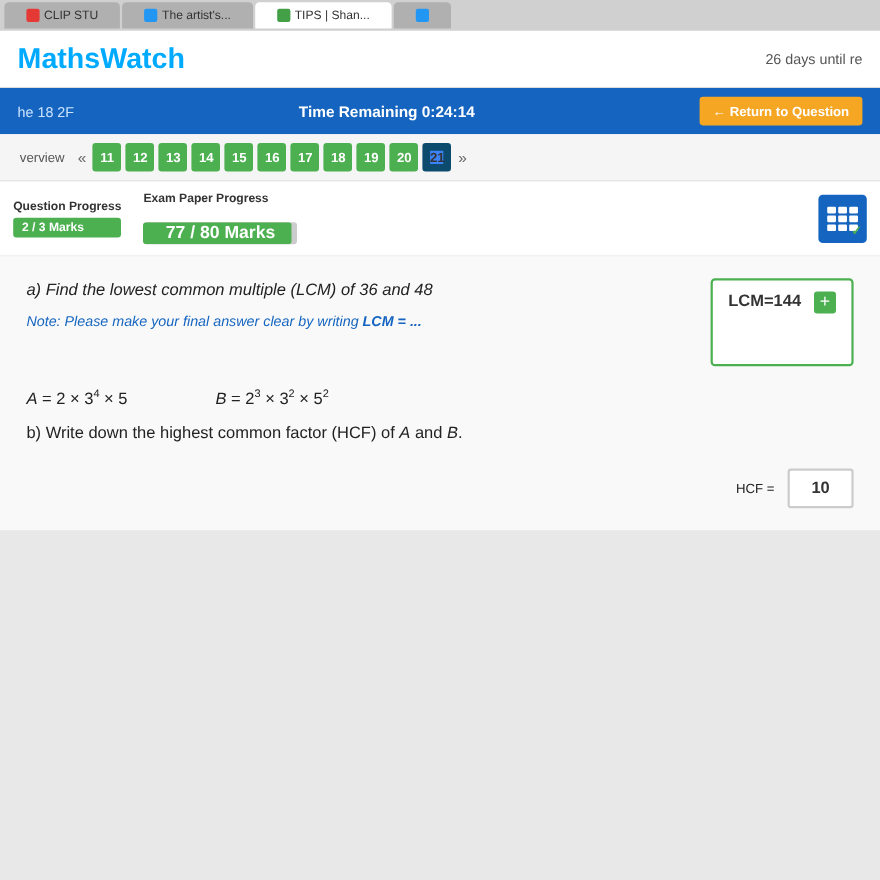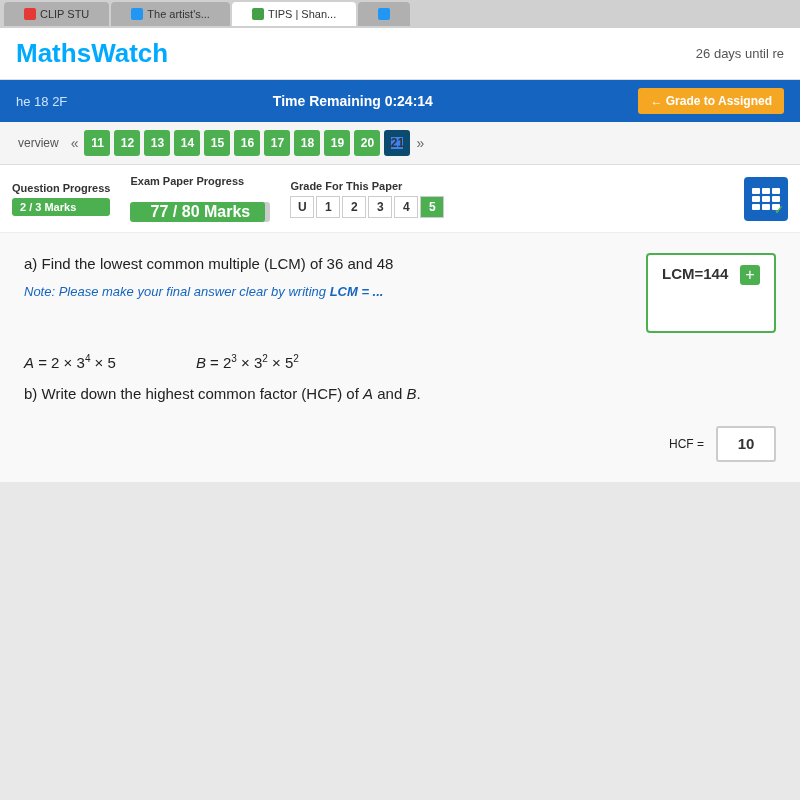--- a/index.html
+++ b/index.html
@@ -272,20 +272,21 @@
     .question-a {
       display: flex;
       align-items: flex-start;
       gap: 20px;
       margin-bottom: 16px;
     }
     .question-text {
       font-size: 15px;
       color: #222;
       line-height: 1.5;
+      font-style: italic;
     }
     .answer-box {
       border: 2px solid #4CAF50;
       background: #fff;
       min-width: 130px;
       min-height: 80px;
       padding: 10px 14px;
       border-radius: 4px;
       display: flex;
       align-items: flex-start;
@@ -394,21 +395,21 @@
 <div class="mw-header">
   <div class="mw-logo">
     <span>Maths</span><span style="color:#00aaff;">Watch</span>
   </div>
   <div class="mw-days">26 days until re</div>
 </div>
 
 <div class="sub-header">
   <div class="sub-header-left">he 18 2F</div>
   <div class="time-remaining">Time Remaining 0:24:14</div>
-  <button class="return-btn">← Grade to Assigned</button>
+  <button class="return-btn">← Return to Question</button>
 </div>
 
 <div class="question-nav">
   <span class="overview-btn">verview</span>
   <span class="q-nav-arrow">«</span>
   <div class="q-num">11</div>
   <div class="q-num">12</div>
   <div class="q-num">13</div>
   <div class="q-num">14</div>
   <div class="q-num">15</div>
@@ -428,31 +429,20 @@
   </div>
 
   <div class="progress-block">
     <div class="progress-label">Exam Paper Progress</div>
     <div class="progress-bar-wrap">
       <div class="progress-bar-fill" style="width:96%"></div>
       <div class="progress-bar-text">77 / 80 Marks</div>
     </div>
   </div>
 
-  <div class="grade-block">
-    <div class="grade-label">Grade For This Paper</div>
-    <div class="grade-boxes">
-      <div class="grade-box u">U</div>
-      <div class="grade-box">1</div>
-      <div class="grade-box">2</div>
-      <div class="grade-box">3</div>
-      <div class="grade-box">4</div>
-      <div class="grade-box g5">5</div>
-    </div>
-  </div>
 
   <div class="calculator-icon">
     <div class="calc-grid">
       <div class="calc-dot"></div>
       <div class="calc-dot"></div>
       <div class="calc-dot"></div>
       <div class="calc-dot"></div>
       <div class="calc-dot"></div>
       <div class="calc-dot"></div>
       <div class="calc-dot"></div>

